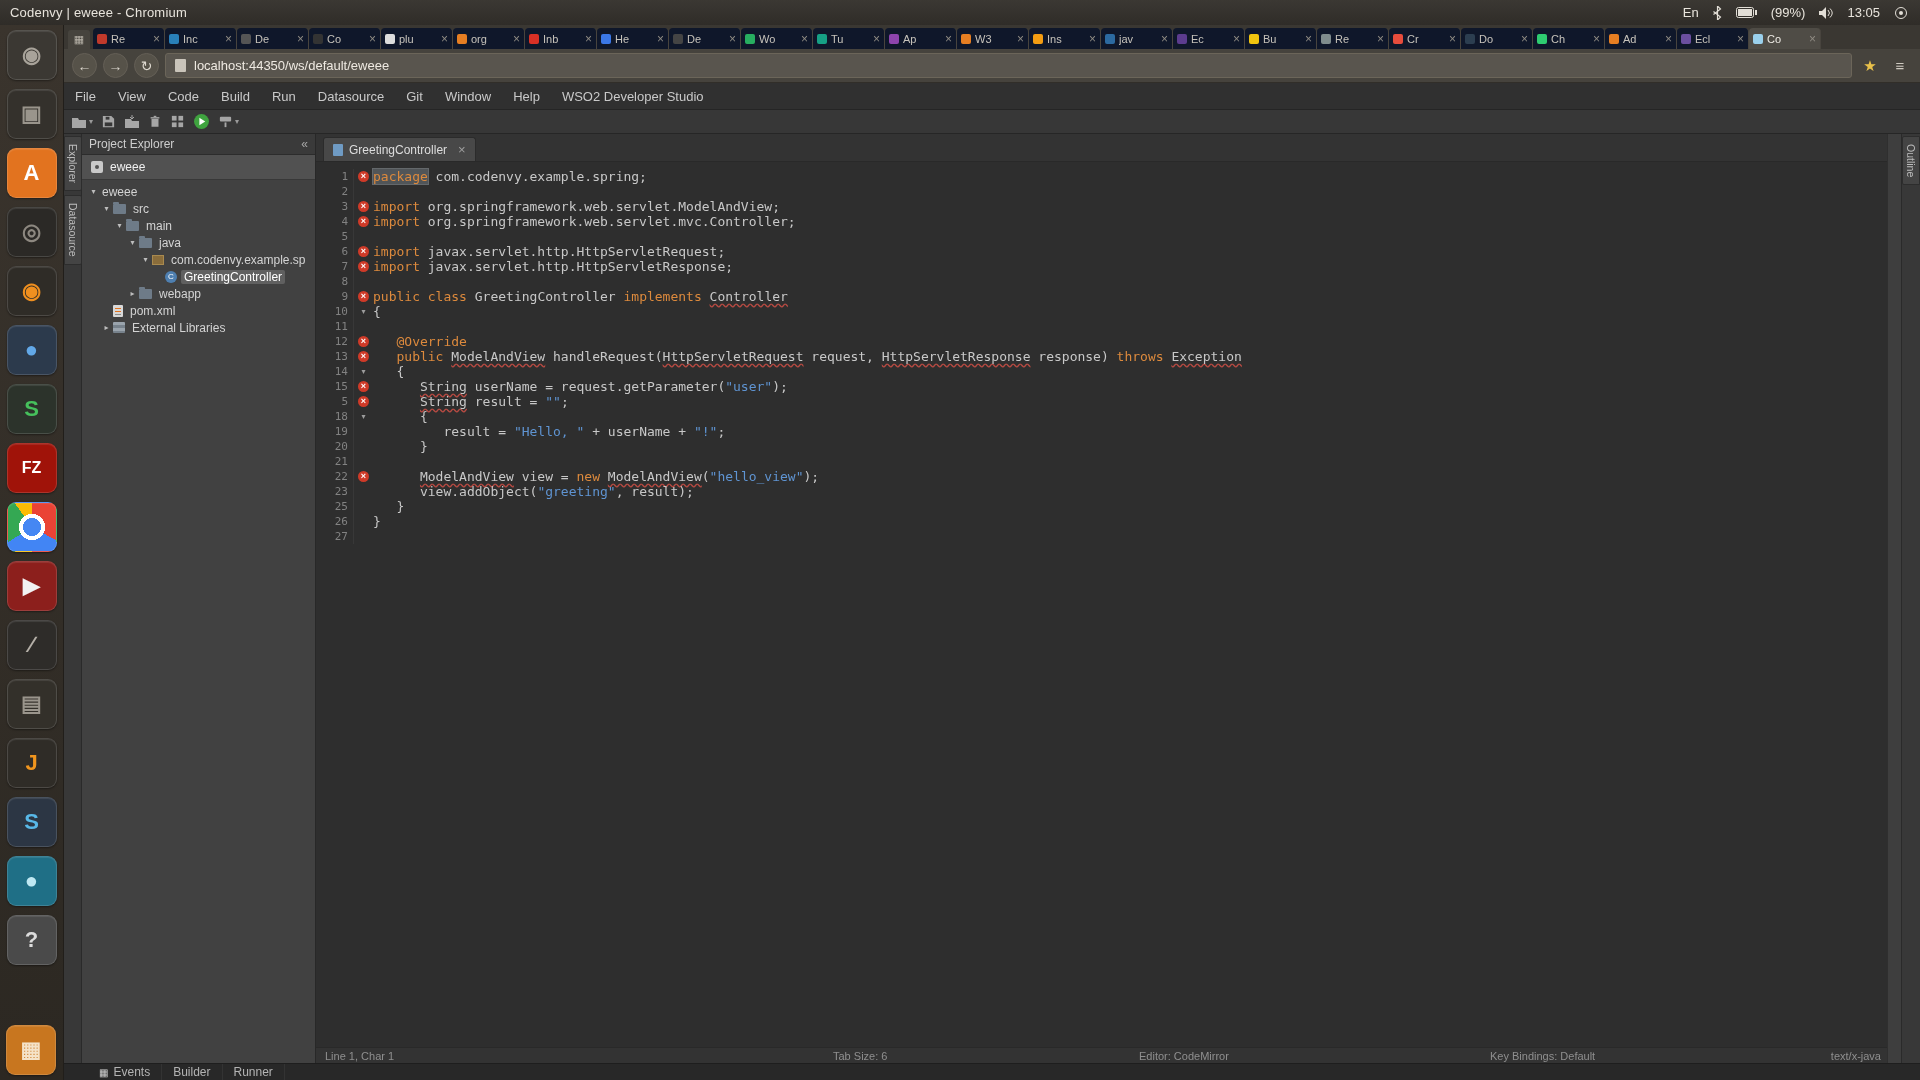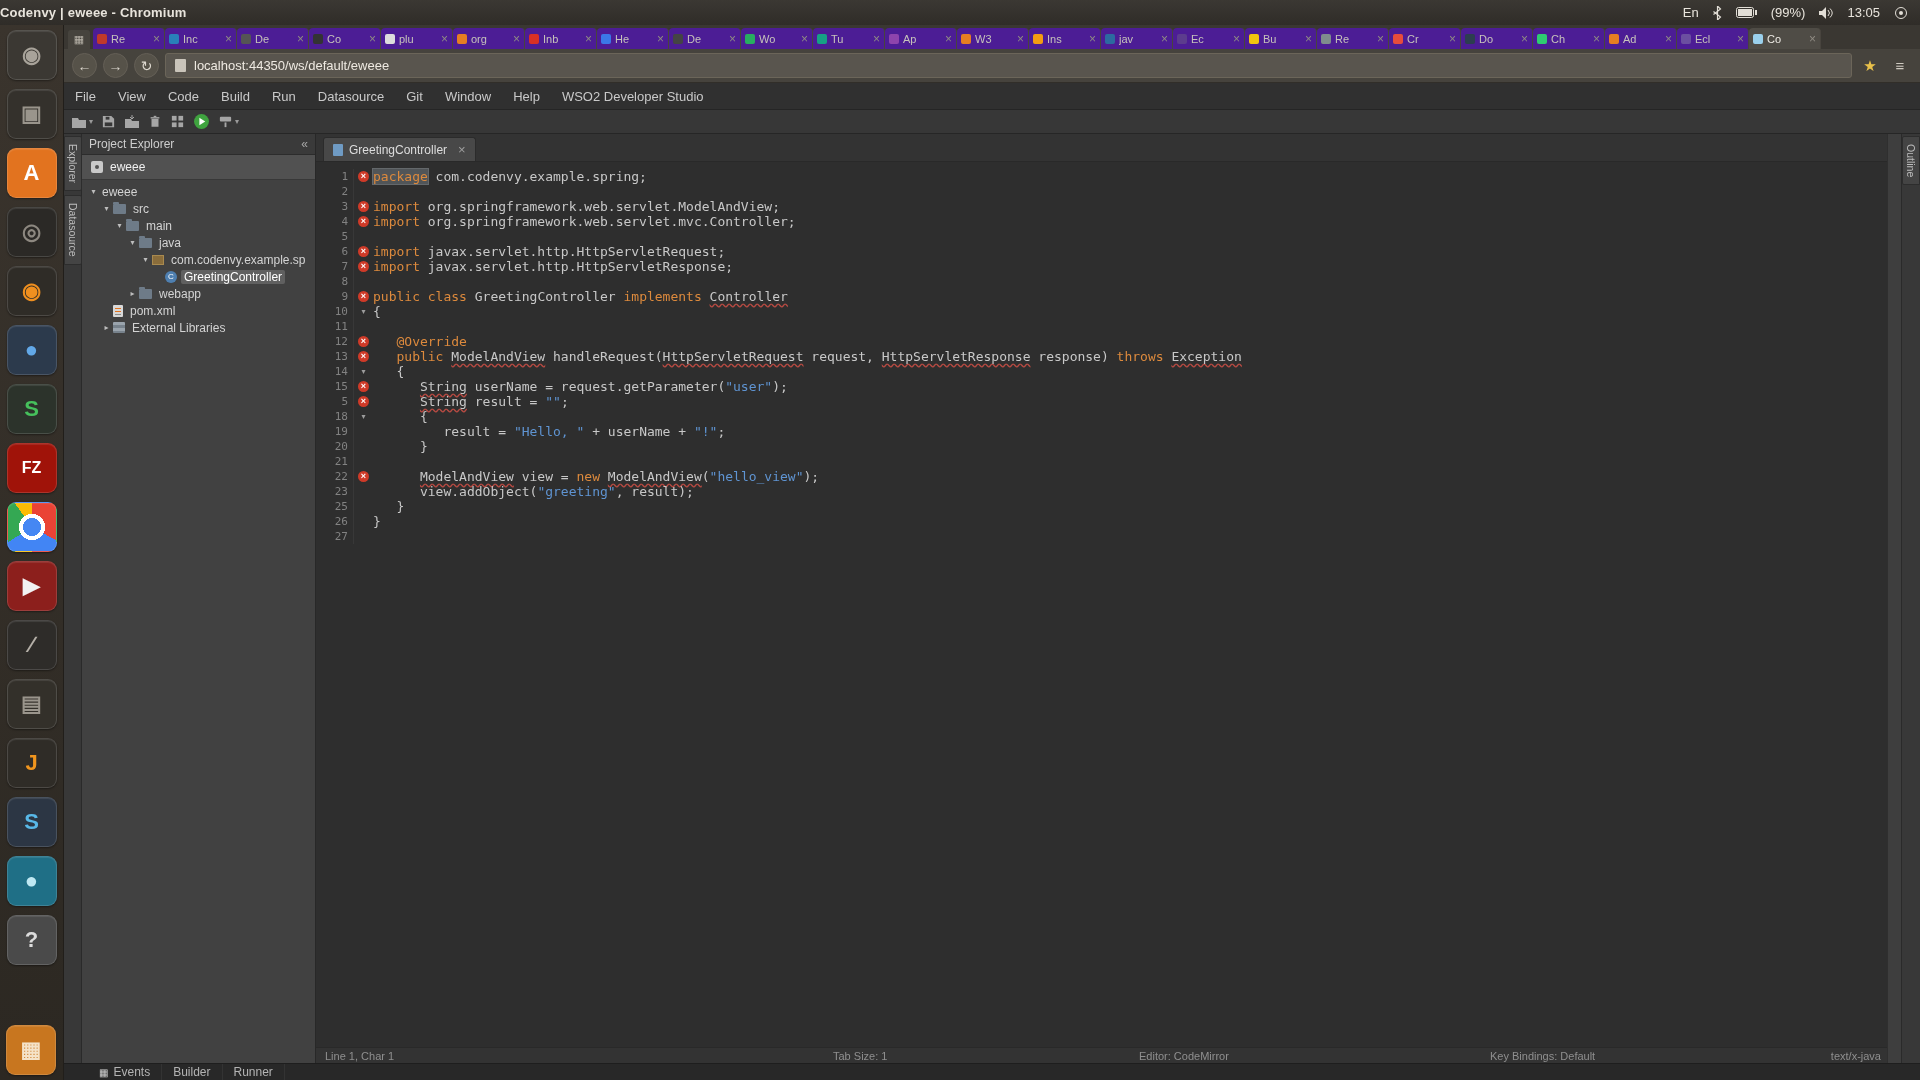--- a/index.html
+++ b/index.html
@@ -1,28 +1,28 @@
 <!DOCTYPE html>
 <html><head>
 <meta charset="utf-8">
 <style>
 *{margin:0;padding:0;box-sizing:border-box}
 html,body{width:1920px;height:1080px;overflow:hidden;background:#1e1e1e;font-family:"Liberation Sans",sans-serif}
 #screen{position:relative;width:1920px;height:1080px;background:#2e2e2e;overflow:hidden}
 
 
 #sysbar{position:absolute;left:0;top:0;width:1920px;height:25px;background:linear-gradient(#3b3833,#2f2c28);color:#e8e4dc;display:flex;align-items:center;font-size:13px;z-index:30}
-#sysbar .title{font-weight:bold;letter-spacing:.2px}
+#sysbar .title{margin-left:10px;font-weight:normal;letter-spacing:.2px}
 #tray{margin-left:auto;display:flex;align-items:center;gap:14px;margin-right:12px;font-size:13px}
 #tray svg{display:block}
 
 
 #tabstrip{position:absolute;left:64px;top:25px;width:1856px;height:24px;background:#3a3732;display:flex;align-items:flex-end;padding-left:4px;z-index:20}
 #pinned-ext{width:22px;height:19px;background:#46433d;border-radius:3px 3px 0 0;margin-right:3px;color:#b7b2a8;font-size:11px;text-align:center;line-height:19px;flex:none}
-.btab{width:72px;height:21px;background:#4c1d95;border-right:1px solid #48443e;border-radius:4px 4px 0 0;display:flex;align-items:center;padding:0 4px;gap:4px;overflow:hidden;flex:none}
+.btab{width:72px;height:21px;background:#0f172a;border-right:1px solid #48443e;border-radius:4px 4px 0 0;display:flex;align-items:center;padding:0 4px;gap:4px;overflow:hidden;flex:none}
 .btab.active{background:#4f4c46}
 .fav{width:10px;height:10px;border-radius:2px;flex:none}
 .btab-label{font-size:11px;color:#c7c3bb;white-space:nowrap;overflow:hidden;flex:1}
 .btab.active .btab-label{color:#efece6}
 .btab-x{color:#8f8b83;font-size:12px;line-height:10px;flex:none}
 
 
 #btoolbar{position:absolute;left:64px;top:49px;width:1856px;height:34px;background:#46433d;border-bottom:1px solid #312e29;display:flex;align-items:center;padding:0 8px;gap:6px;z-index:20}
 .nav-btn{width:25px;height:25px;border-radius:50%;background:#565249;border:1px solid #645f56;color:#ddd8cf;display:flex;align-items:center;justify-content:center;font-size:14px;flex:none}
 #omnibox{flex:1;height:25px;background:#59554e;border:1px solid #6b6559;border-radius:3px;display:flex;align-items:center;padding:0 9px;gap:8px;color:#ecE8e1;font-size:13px;min-width:0}
@@ -621,21 +621,21 @@
               <span class="ln-code"><span class="tk-pl">}</span></span>
             </div>
             <div class="code-line">
               <span class="ln-num">27</span>
               <span class="ln-mark"></span>
               <span class="ln-code"></span>
             </div>
           </div>
         <div id="statusbar">
           <span style="left:9px">Line 1, Char 1</span>
-          <span style="left:517px">Tab Size: 1</span>
+          <span style="left:517px">Tab Size: 6</span>
           <span style="left:823px">Editor: CodeMirror</span>
           <span style="left:1174px">Key Bindings: Default</span>
           <span style="right:6px">text/x-java</span>
         </div>
       </div>
 
       <div id="scrollcol"></div>
 
       <div id="side-right">
         <div class="vtab right">Outline</div>

